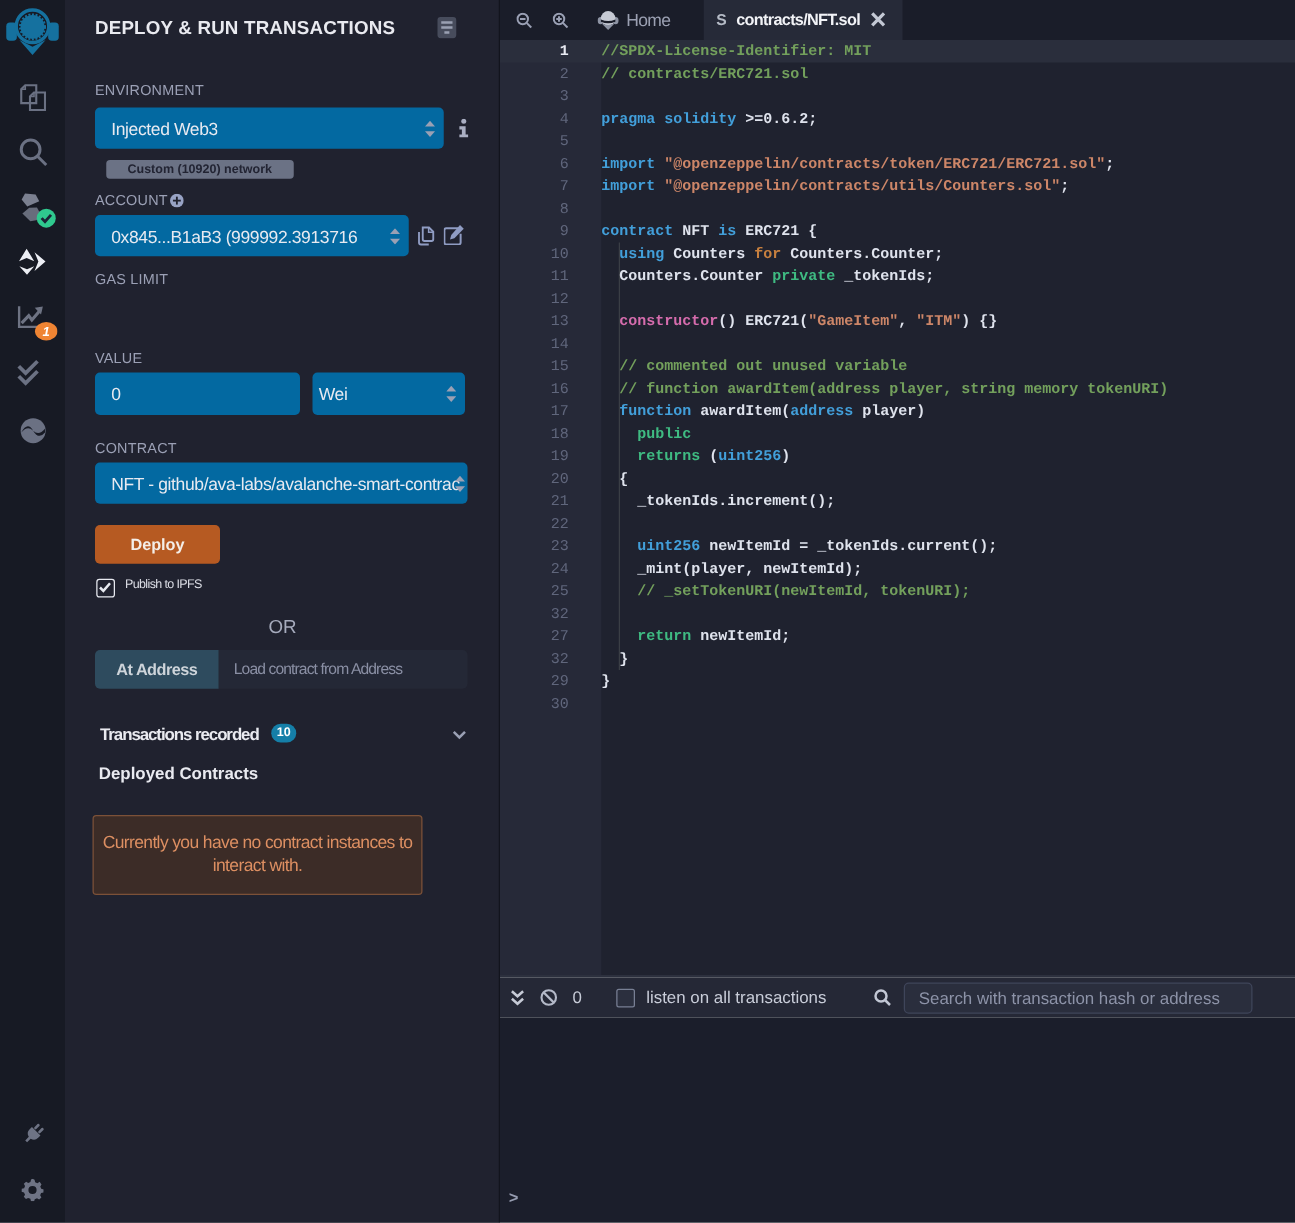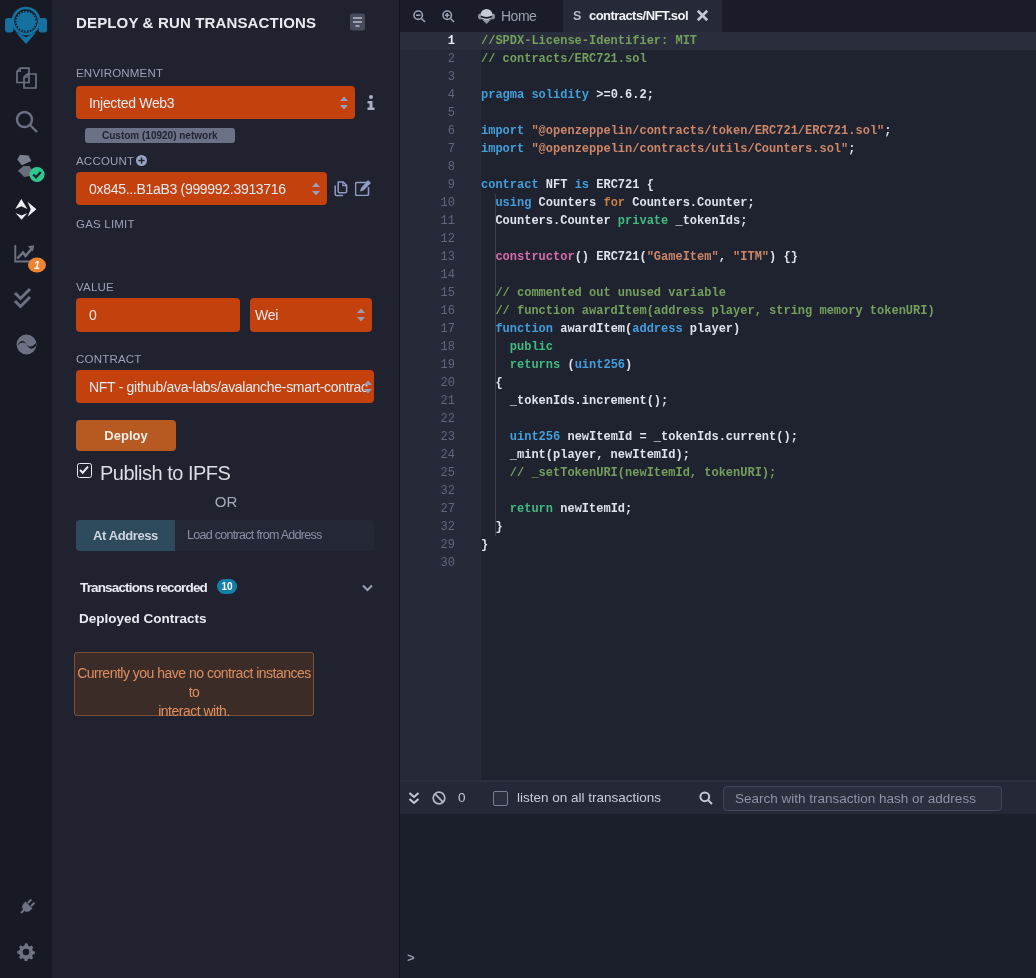--- a/index.html
+++ b/index.html
@@ -8,21 +8,21 @@
   #app { position:relative; width:1036px; height:978px; display:flex; }
 
   
   #rail { position:relative; width:52px; height:978px; background:#171a24; flex:none; }
   .ricon { position:absolute; left:0; width:52px; display:flex; justify-content:center; }
 
   
   #panel { position:relative; width:348px; height:978px; background:#20222f; flex:none;
            border-right:1px solid #12141d; }
   .lbl { position:absolute; left:24px; font-size:11.5px; color:#9ba0b5; letter-spacing:.2px; }
-  .ctl { position:absolute; background:#c2410c; border-radius:4px; color:#e8eaf1;
+  .ctl { position:absolute; background:#0369a1; border-radius:4px; color:#e8eaf1;
          font-size:14px; letter-spacing:-0.3px; display:flex; align-items:center; }
   .ctl .txt { padding-left:13px; white-space:nowrap; overflow:hidden; }
   .caret { position:absolute; right:7px; top:50%; transform:translateY(-50%); }
 
   
   #main { position:relative; flex:1; height:978px; background:#e5e5e5; }
   #tabbar { position:absolute; left:0; top:0; right:0; height:32px; background:#1a1d29; }
   #editor { position:absolute; left:0; top:32px; right:0; height:748px; background:#1f222f;
             font-family:"Liberation Mono", monospace; font-size:12px; font-weight:bold; }
   #gutter { position:absolute; left:0; top:0; width:81px; height:748px; background:#262938; }
@@ -197,36 +197,36 @@
       </svg>
     </div>
 
     <div style="position:absolute;left:24px;top:420px;width:100px;height:31px;background:#b65a22;border-radius:4px;color:#f4eee8;font-size:13px;font-weight:bold;text-align:center;line-height:31px;">Deploy</div>
 
     <div style="position:absolute;left:25px;top:463px;width:15px;height:15px;border:1.5px solid #e8eaf1;border-radius:2.5px;background:#20222f;">
       <svg width="12" height="12" viewBox="0 0 12 12" style="position:absolute;left:0;top:0;">
           <path d="M2 6 L4.7 8.7 L10 2.6" stroke="#e8eaf1" stroke-width="2" fill="none"></path>
         </svg>
     </div>
-    <div style="position:absolute;left:48px;top:462px;font-size:20px;letter-spacing:-0.5px;color:#dcdee6;">Publish to IPFS</div>
+    <div style="position:absolute;left:48px;top:462px;font-size:10px;letter-spacing:-0.5px;color:#dcdee6;">Publish to IPFS</div>
 
     <div style="position:absolute;left:0px;top:493px;width:348px;text-align:center;font-size:15px;color:#a6abbd;">OR</div>
 
     <div style="position:absolute;left:24px;top:520px;width:99px;height:31px;background:#2e4b5e;border-radius:4px 0 0 4px;color:#ced4da;font-size:13px;font-weight:bold;letter-spacing:-0.4px;text-align:center;line-height:31px;">At Address</div>
     <div style="position:absolute;left:123px;top:520px;width:199px;height:31px;background:#242836;border-radius:0 4px 4px 0;color:#8a8fa4;font-size:12.5px;letter-spacing:-0.7px;line-height:31px;padding-left:12px;">Load contract from Address</div>
 
     <div style="position:absolute;left:28px;top:580px;font-size:13.5px;font-weight:bold;letter-spacing:-0.85px;color:#e9eaf0;">Transactions recorded</div>
     <div style="position:absolute;left:165px;top:579px;width:20px;height:15px;background:#157fa8;border-radius:8px;color:#fff;font-size:10px;font-weight:bold;text-align:center;line-height:16px;">10</div>
     <svg style="position:absolute;left:310px;top:584px;" width="11" height="8" viewBox="0 0 11 8" fill="none" stroke="#9aa0b4" stroke-width="2">
         <path d="M1 1.5 L5.5 6 L10 1.5"></path>
       </svg>
 
     <div style="position:absolute;left:27px;top:611px;font-size:13.5px;font-weight:bold;color:#e9eaf0;">Deployed Contracts</div>
 
-    <div style="position:absolute;left:22px;top:652px;width:240px;height:64px;background:#3c2c27;border:1px solid #7c5138;border-radius:3px;color:#dd8f62;font-size:14px;letter-spacing:-0.5px;text-align:center;padding-top:11px;line-height:19px;">Currently you have no contract instances to<br>interact with.</div>
+    <div style="position:absolute;left:22px;top:652px;width:264px;height:64px;background:#3c2c27;border:1px solid #7c5138;border-radius:3px;color:#dd8f62;font-size:14px;letter-spacing:-0.5px;text-align:center;padding-top:11px;line-height:19px;">Currently you have no contract instances to<br>interact with.</div>
   </div>
   <div id="main">
     <div id="tabbar">
       <svg style="position:absolute;left:13px;top:10px;" width="13" height="13" viewBox="0 0 13 13" fill="none" stroke="#9aa0b4" stroke-width="1.6">
         <circle cx="5.2" cy="5.2" r="4.2"></circle>
           <path d="M8.5 8.5 L12 12"></path>
           <path d="M3 5.2 H7.4"></path>
       </svg>
       <svg style="position:absolute;left:42px;top:10px;" width="13" height="13" viewBox="0 0 13 13" fill="none" stroke="#9aa0b4" stroke-width="1.6">
         <circle cx="5.2" cy="5.2" r="4.2"></circle>

